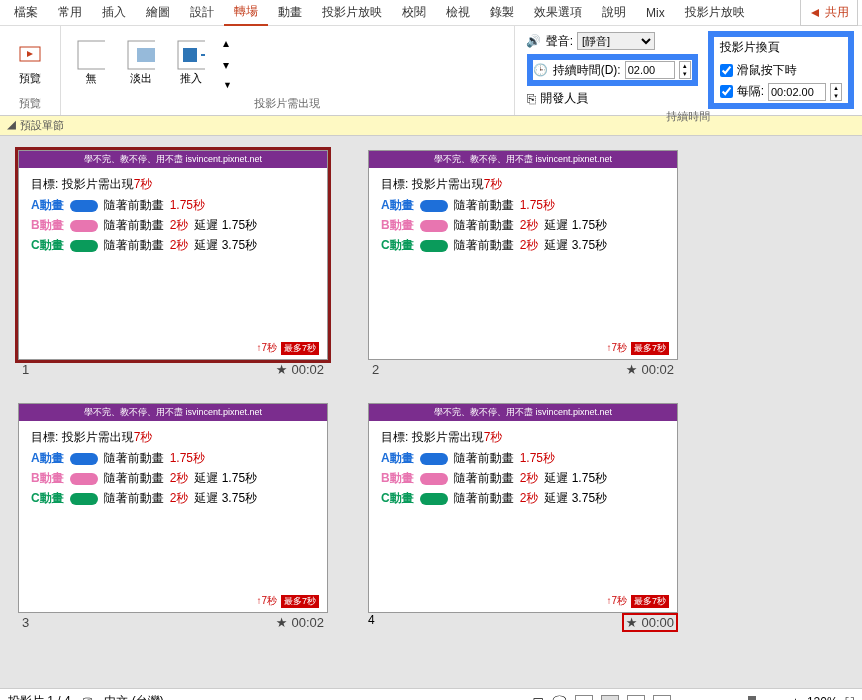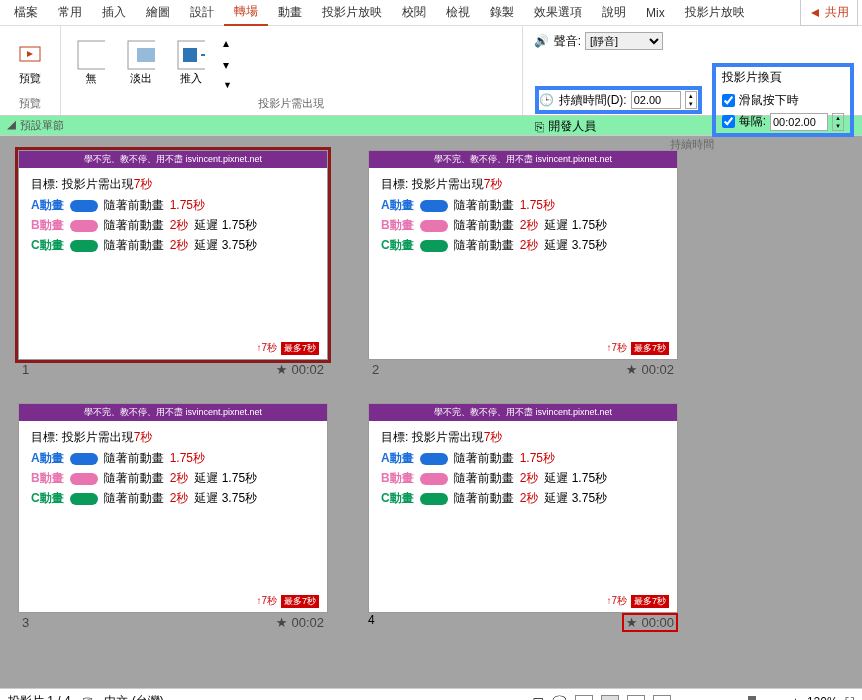--- a/index.html
+++ b/index.html
@@ -15,24 +15,24 @@
 .rbtn { display: flex; flex-direction: column; align-items: center; justify-content: center; padding: 4px 6px; cursor: pointer; min-width: 44px; }
 .rbtn.sel { background: #e6e6e6; border: 1px solid #bbb; }
 .rbtn .ico { width: 28px; height: 28px; display: flex; align-items: center; justify-content: center; }
 .rbtn .lbl { font-size: 11px; margin-top: 2px; }
 .timing-col { display: flex; flex-direction: column; gap: 4px; padding: 2px 4px; font-size: 12px; }
 .timing-row { display: flex; align-items: center; gap: 4px; }
 .timing-row input[type=text] { width: 50px; height: 18px; font-size: 11px; padding: 0 2px; border: 1px solid #aaa; }
 .timing-row select { width: 78px; height: 18px; font-size: 11px; border: 1px solid #aaa; }
 .spinner { display: inline-flex; flex-direction: column; border: 1px solid #aaa; height: 18px; width: 12px; }
 .spinner span { flex: 1; font-size: 7px; line-height: 8px; text-align: center; cursor: pointer; }
-.hl-red { border: 4px solid #3b82f6; margin-top: 32px; }
+.hl-red { border: 6px solid #3b82f6; }
 .advance-box { padding: 2px 6px; }
-.panel-hdr { background: #86efac; padding: 2px 6px; font-size: 11px; color: #555; border-bottom: 1px solid #ccc; }
-.workspace { background: #a3a3a3; height: 552px; overflow: auto; padding: 14px 18px; display: flex; flex-wrap: wrap; gap: 24px 40px; align-content: flex-start; }
+.panel-hdr { background: #fef9c3; padding: 2px 6px; font-size: 11px; color: #555; border-bottom: 1px solid #ccc; }
+.workspace { background: #e5e5e5; height: 552px; overflow: auto; padding: 14px 18px; display: flex; flex-wrap: wrap; gap: 24px 40px; align-content: flex-start; }
 .slide-wrap { width: 310px; }
 .slide { width: 310px; height: 210px; background: #fff; border: 1px solid #999; position: relative; }
 .slide.sel { outline: 3px solid #8b1a1a; }
 .slide-purple { background: #7b2d8e; color: #fff; font-size: 9px; text-align: center; padding: 2px; }
 .slide-body { padding: 8px 12px; font-size: 12px; }
 .slide-row { display: flex; align-items: center; gap: 6px; margin: 3px 0; }
 .chip { width: 28px; height: 12px; border-radius: 6px; }
 .slide-bot { position: absolute; bottom: 4px; right: 8px; font-size: 10px; color: #c00; display: flex; align-items: center; gap: 4px; }
 .badge { background: #c00; color: #fff; padding: 0 3px; font-size: 9px; }
 .slide-meta { display: flex; align-items: center; padding: 2px 4px; font-size: 13px; color: #444; }

